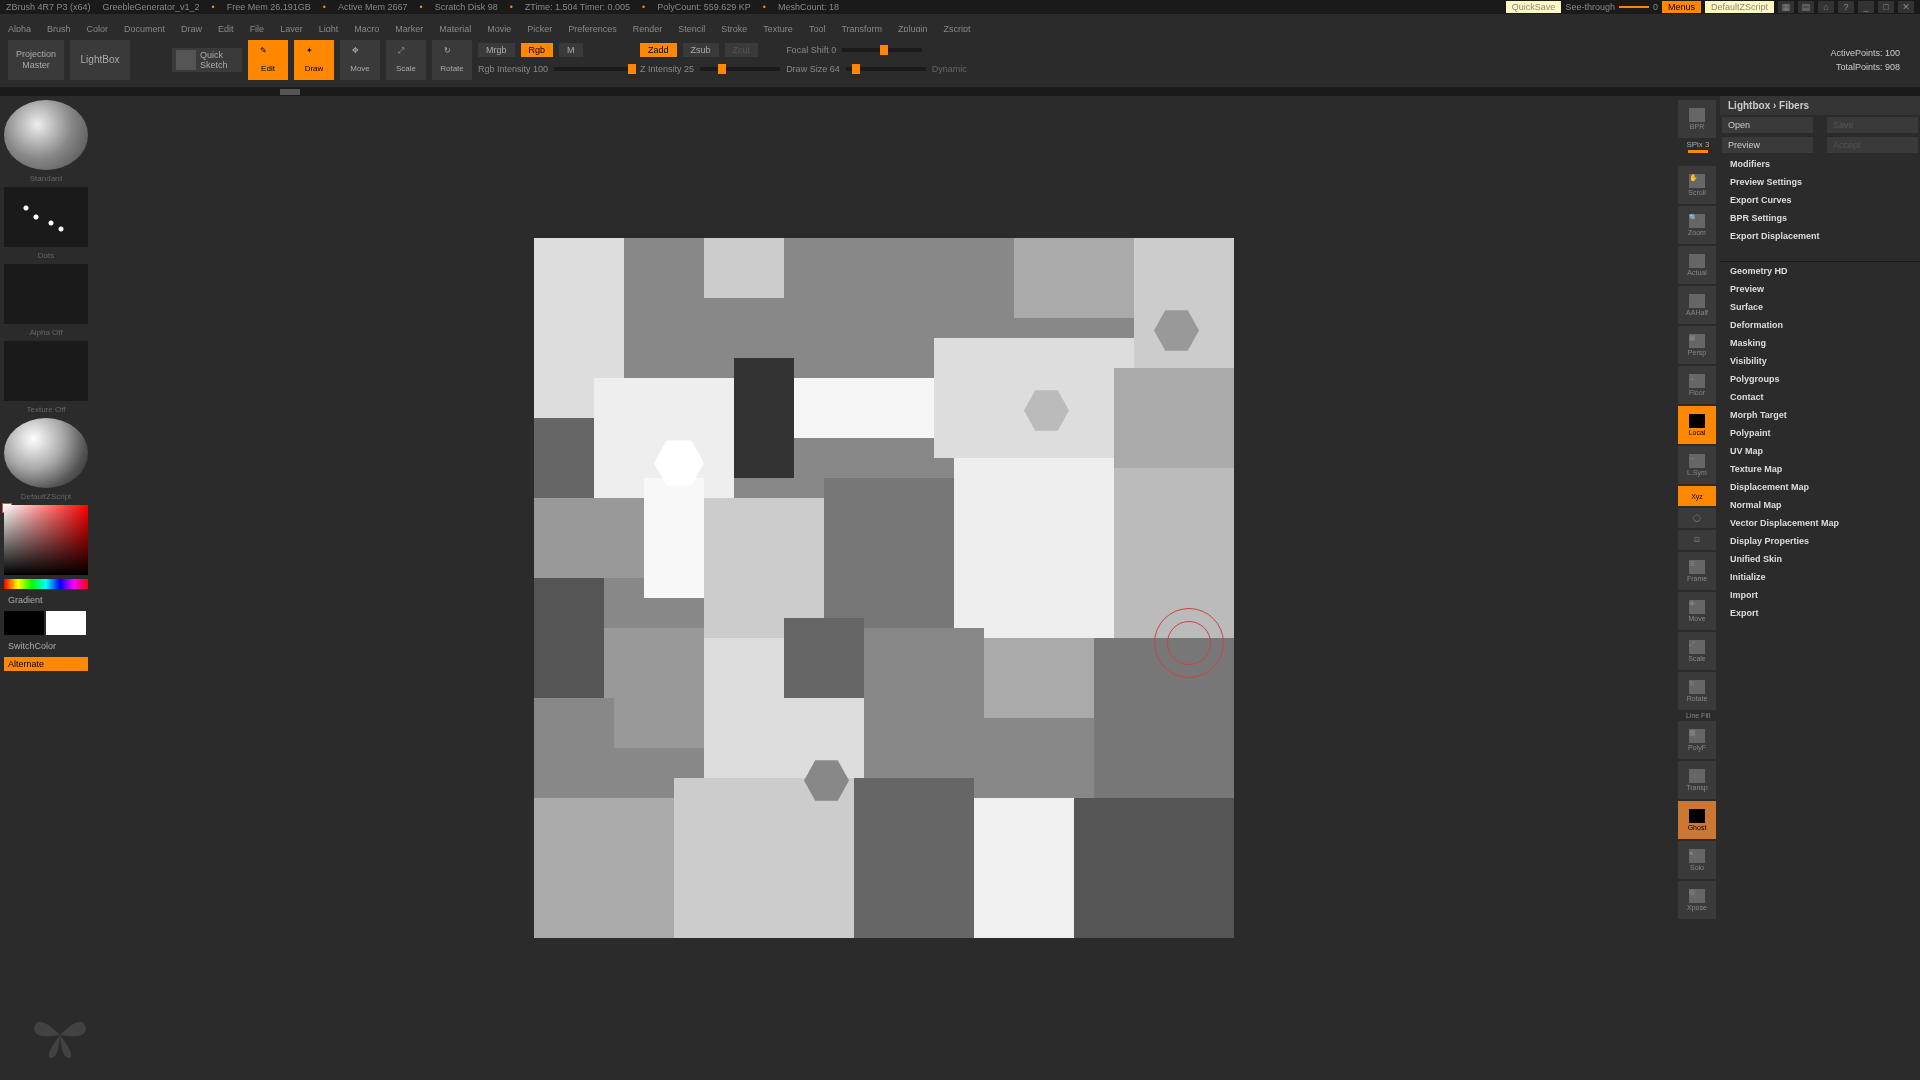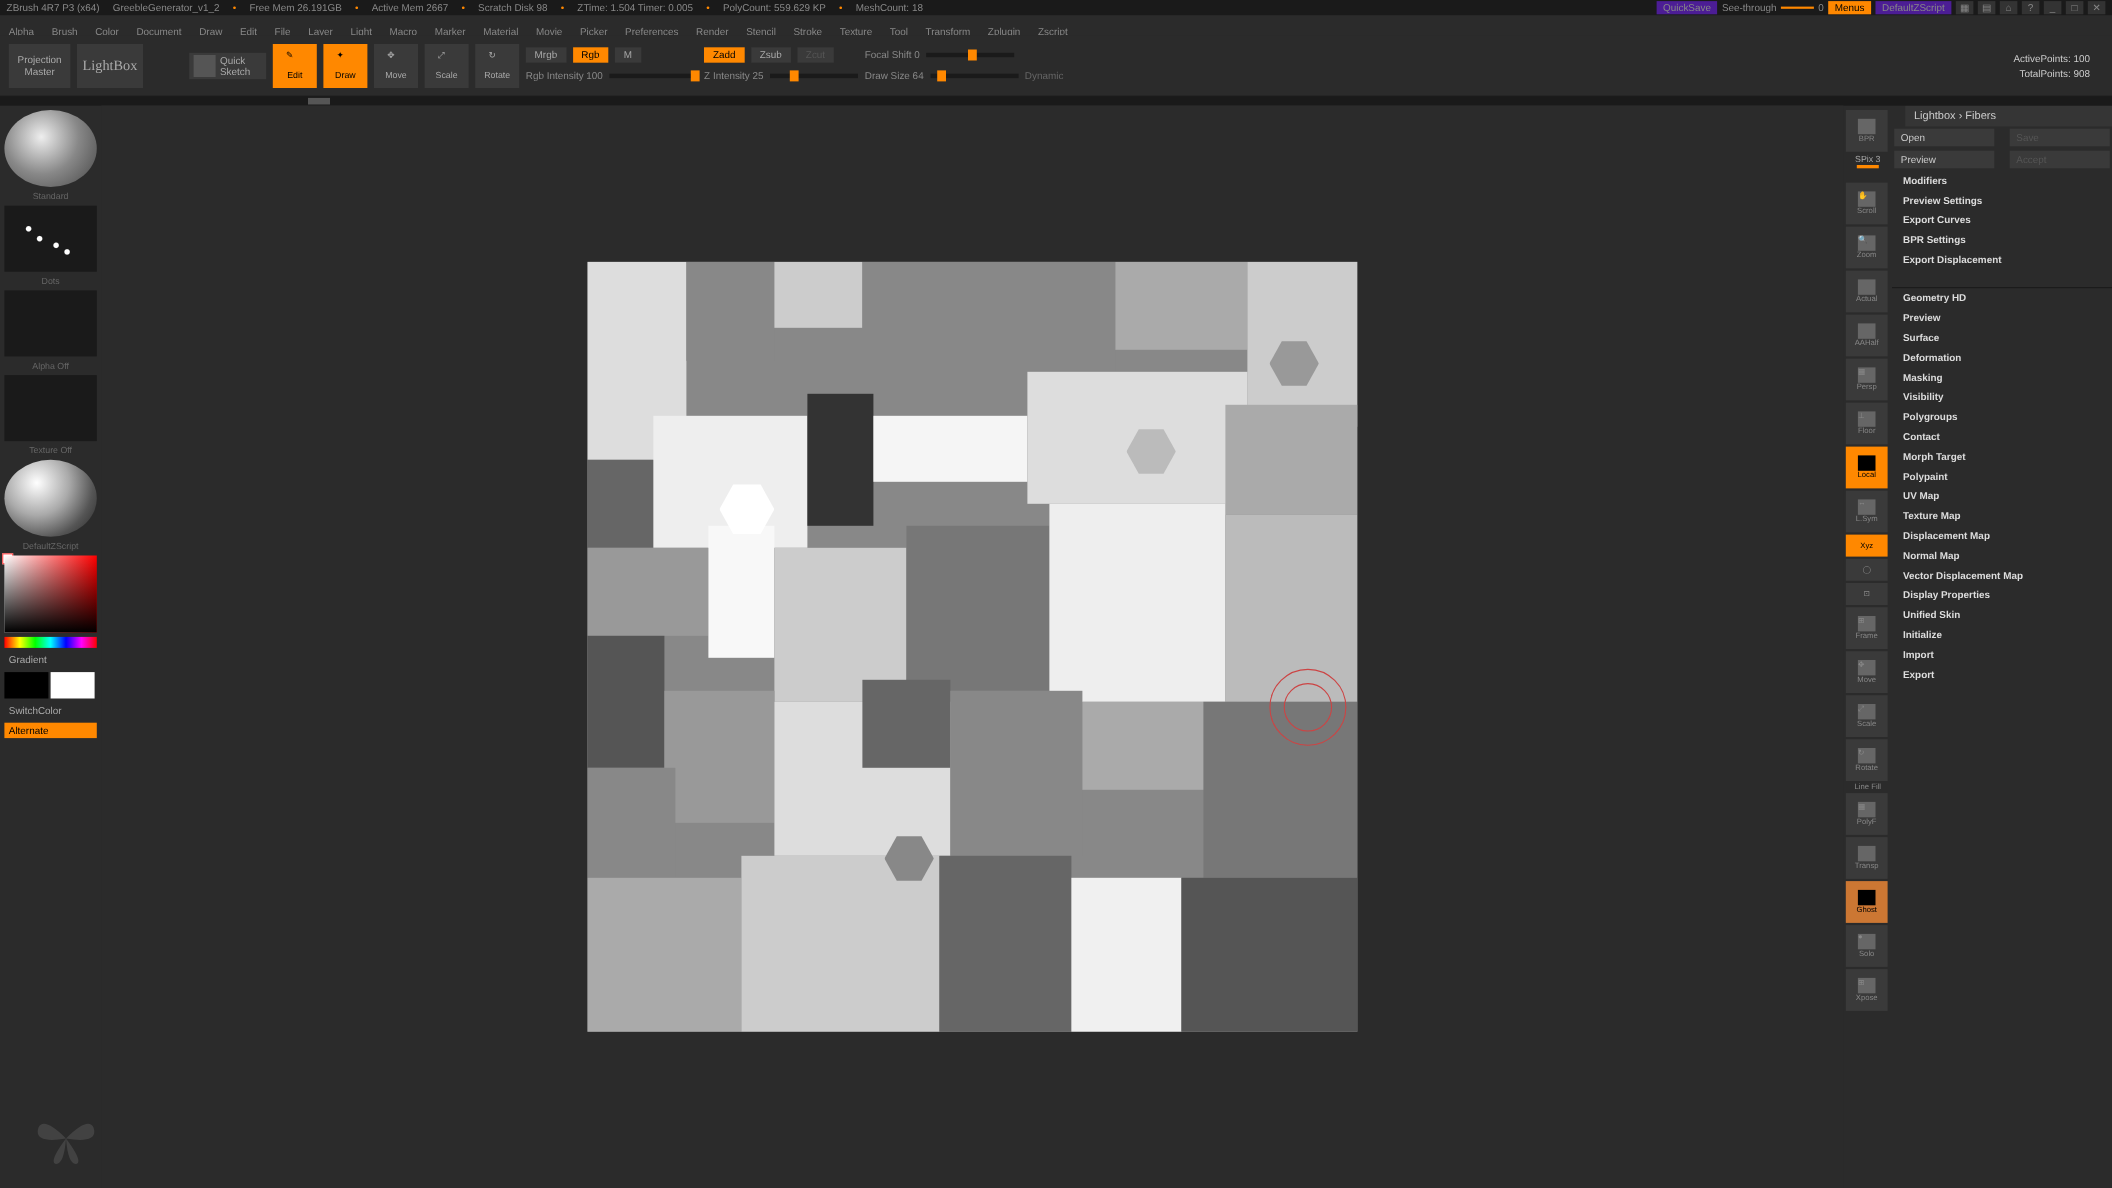--- a/index.html
+++ b/index.html
@@ -2,33 +2,33 @@
 <html><head>
 <meta charset="utf-8">
 <style>
 * { margin: 0; padding: 0; box-sizing: border-box; font-family: Arial, sans-serif; user-select: none; }
 body { background: #2b2b2b; color: #aaa; font-size: 10px; overflow: hidden; width: 1920px; height: 1080px; }
 
 
 .titlebar { height: 14px; background: #1a1a1a; display: flex; align-items: center; padding: 0 6px; gap: 12px; font-size: 9px; color: #888; }
 .titlebar .sep { color: #ff8800; }
 .titlebar .right { margin-left: auto; display: flex; gap: 4px; align-items: center; }
-.titlebar .btn { padding: 1px 6px; background: #4c1d95; }
+.titlebar .btn { padding: 1px 6px; background: #fef9c3; }
 .titlebar .menus-btn { background: #ff8800; color: #000; }
 .titlebar .orange-line { width: 30px; height: 2px; background: #ff8800; }
 .titlebar .icon-btn { width: 16px; height: 12px; background: #333; display: flex; align-items: center; justify-content: center; }
 
 
 .menubar { height: 18px; background: #2b2b2b; display: flex; align-items: center; padding: 0 4px; gap: 8px; font-size: 9px; color: #888; }
 .menubar span { padding: 2px 4px; cursor: pointer; margin-top: 12px; }
 
 
 .header-controls { height: 56px; background: #2b2b2b; display: flex; align-items: center; padding: 4px 8px; gap: 6px; border-bottom: 1px solid #1a1a1a; position: relative; }
 .proj-master { width: 56px; height: 40px; background: #3a3a3a; display: flex; flex-direction: column; align-items: center; justify-content: center; font-size: 9px; line-height: 11px; text-align: center; }
-.lightbox-btn { width: 60px; height: 40px; background: #3a3a3a; display: flex; align-items: center; justify-content: center; font-size: 13px; font-family: Liberation Serif, serif; }
+.lightbox-btn { width: 60px; height: 40px; background: #3a3a3a; display: flex; align-items: center; justify-content: center; font-size: 10px; }
 .sketch-btn { width: 70px; height: 24px; background: #3a3a3a; display: flex; align-items: center; gap: 4px; font-size: 9px; padding: 4px; }
 .sketch-icon { width: 20px; height: 20px; background: #555; }
 .mode-btn { width: 40px; height: 40px; background: #3a3a3a; display: flex; flex-direction: column; align-items: center; justify-content: center; font-size: 8px; }
 .mode-btn.active { background: #ff8800; color: #000; }
 .mode-btn .micon { width: 16px; height: 16px; margin-bottom: 2px; }
 
 .ctrl-group { display: flex; flex-direction: column; gap: 3px; }
 .ctrl-row { display: flex; align-items: center; gap: 6px; height: 16px; }
 .ctrl-label { font-size: 9px; color: #888; min-width: 28px; }
 .ctrl-btn { padding: 2px 8px; background: #3a3a3a; font-size: 9px; }
@@ -70,21 +70,21 @@
 
 .right-shelf { width: 44px; background: #2b2b2b; display: flex; flex-direction: column; gap: 2px; padding: 4px 2px; }
 .shelf-btn { width: 38px; height: 38px; background: #3a3a3a; display: flex; flex-direction: column; align-items: center; justify-content: center; font-size: 7px; color: #888; }
 .shelf-btn.active { background: #ff8800; color: #000; }
 .shelf-btn .sicon { width: 16px; height: 14px; background: #666; margin-bottom: 1px; }
 .shelf-btn.active .sicon { background: #000; }
 .shelf-spacer { height: 8px; }
 
 
 .right-panel { width: 200px; background: #2b2b2b; display: flex; flex-direction: column; }
-.rp-header { padding: 4px 8px; background: #353535; font-size: 10px; font-weight: normal; color: #ccc; margin-left: 12px; }
+.rp-header { padding: 4px 8px; background: #353535; font-size: 10px; font-weight: bold; color: #ccc; }
 .rp-row { display: flex; gap: 14px; padding: 2px; }
 .rp-btn { flex: 1; padding: 3px 6px; background: #3a3a3a; font-size: 9px; color: #ccc; }
 .rp-btn.dim { color: #555; }
 .rp-link { padding: 4px 10px; font-size: 9px; color: #ddd; cursor: pointer; font-weight: bold; }
 .rp-section { border-top: 1px solid #1a1a1a; }
 </style>
 </head>
 <body>
 
 <div class="titlebar">

